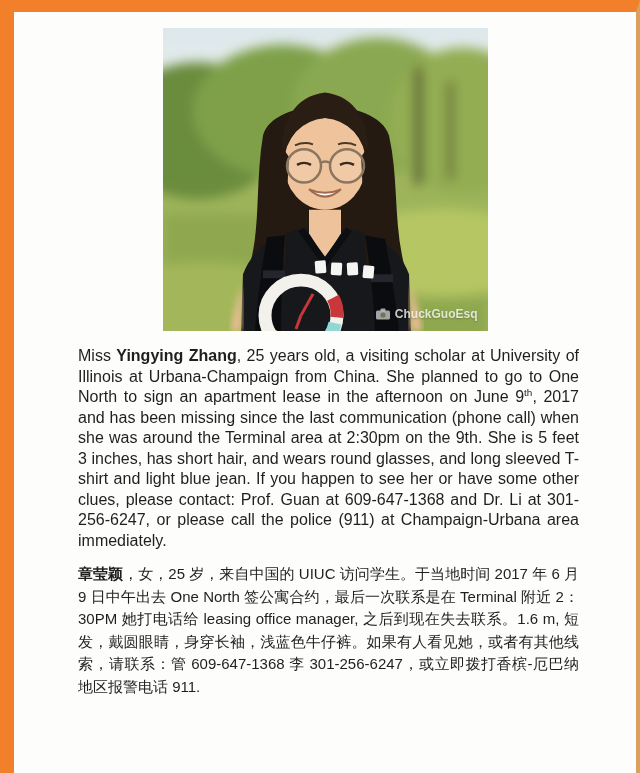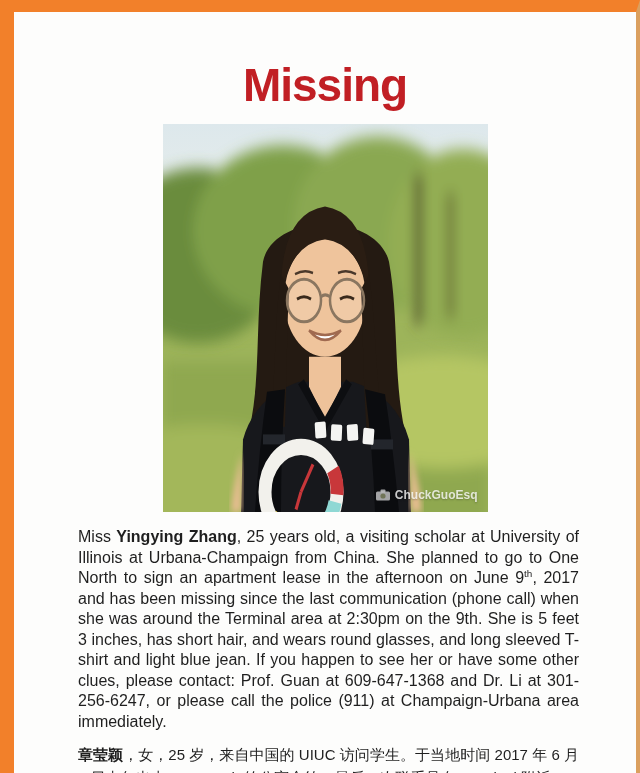--- a/index.html
+++ b/index.html
@@ -19,21 +19,21 @@
     text-align:center;
     font-weight:bold;
     font-size:46px;
     line-height:1.0;
     letter-spacing:-1px;
     color:#C11F24;
     font-family:"Liberation Sans","DejaVu Sans",sans-serif;
   }
   .photo {
     position:relative;
-    width:325px; height:388px;
+    width:325px; height:303px;
     margin:16px auto 15px auto;
     background:#9db45a;
     overflow:hidden;
   }
   .photo svg { display:block; width:100%; height:100%; }
   .watermark {
     position:absolute;
     right:10px; bottom:10px;
     display:flex; align-items:center; gap:5px;
     color:rgba(255,255,255,0.78);
@@ -57,21 +57,20 @@
     margin-top:12px;
   }
   .para .b { font-weight:bold; }
   .para sup { font-size:0.62em; line-height:0; }
 </style>
 </head>
 <body>
 
 <div class="poster">
 
-  <h1 class="title">Missing</h1>
 
   <div class="photo">
     <svg viewBox="0 0 325 310" preserveAspectRatio="none">
       <defs>
         <linearGradient id="sky" x1="0" y1="0" x2="0" y2="1">
           <stop offset="0" stop-color="#dde8ec"></stop>
           <stop offset="1" stop-color="#eef1ea"></stop>
         </linearGradient>
         <filter id="blur6">
             <feGaussianBlur stdDeviation="6"></feGaussianBlur>

